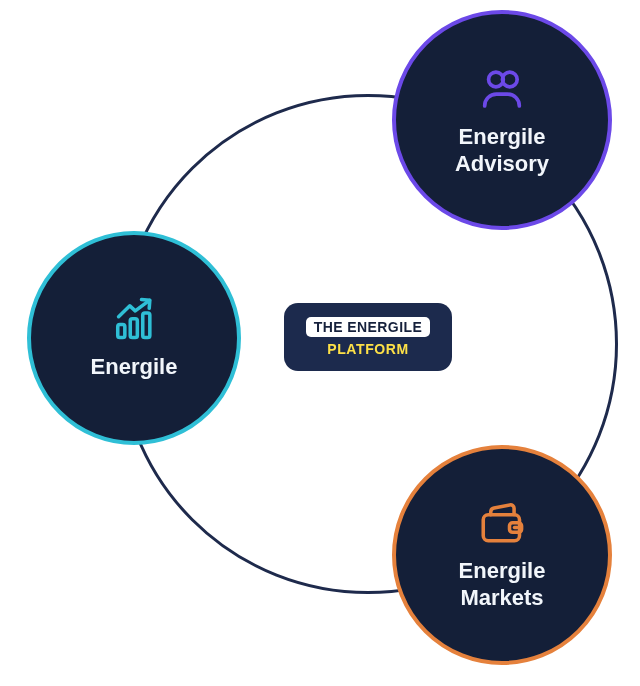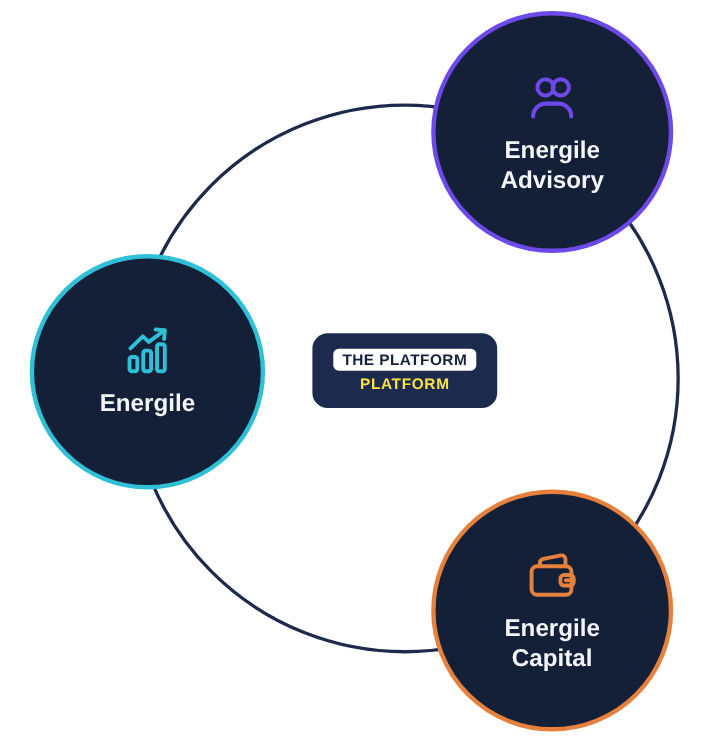--- a/index.html
+++ b/index.html
@@ -131,22 +131,22 @@
     <span class="icon">
       <svg width="50" height="50" viewBox="0 0 24 24" fill="none" stroke="currentColor" stroke-width="1.7" stroke-linecap="round" stroke-linejoin="round">
         <rect x="3" y="7.6" width="17.4" height="12.4" rx="2.4"></rect>
         <path d="M6.6 7.6 V6.3 a2 2 0 0 1 1.6-1.96 l7.6-1.5 A1.7 1.7 0 0 1 17.8 4.5 v3"></path>
         <rect x="15.6" y="11.4" width="5.8" height="4.6" rx="1.5"></rect>
         <path d="M18 13.7 h1.2"></path>
       </svg>
     </span>
     <div class="node-label">
       <span>Energile</span>
-      <span>Capital</span>
+      <span>Markets</span>
     </div>
   </div>
 
   <div class="badge">
-    <span class="badge-line1">THE PLATFORM</span>
+    <span class="badge-line1">THE ENERGILE</span>
     <span class="badge-line2">PLATFORM</span>
   </div>
 
 </div>
 
 </body></html>

